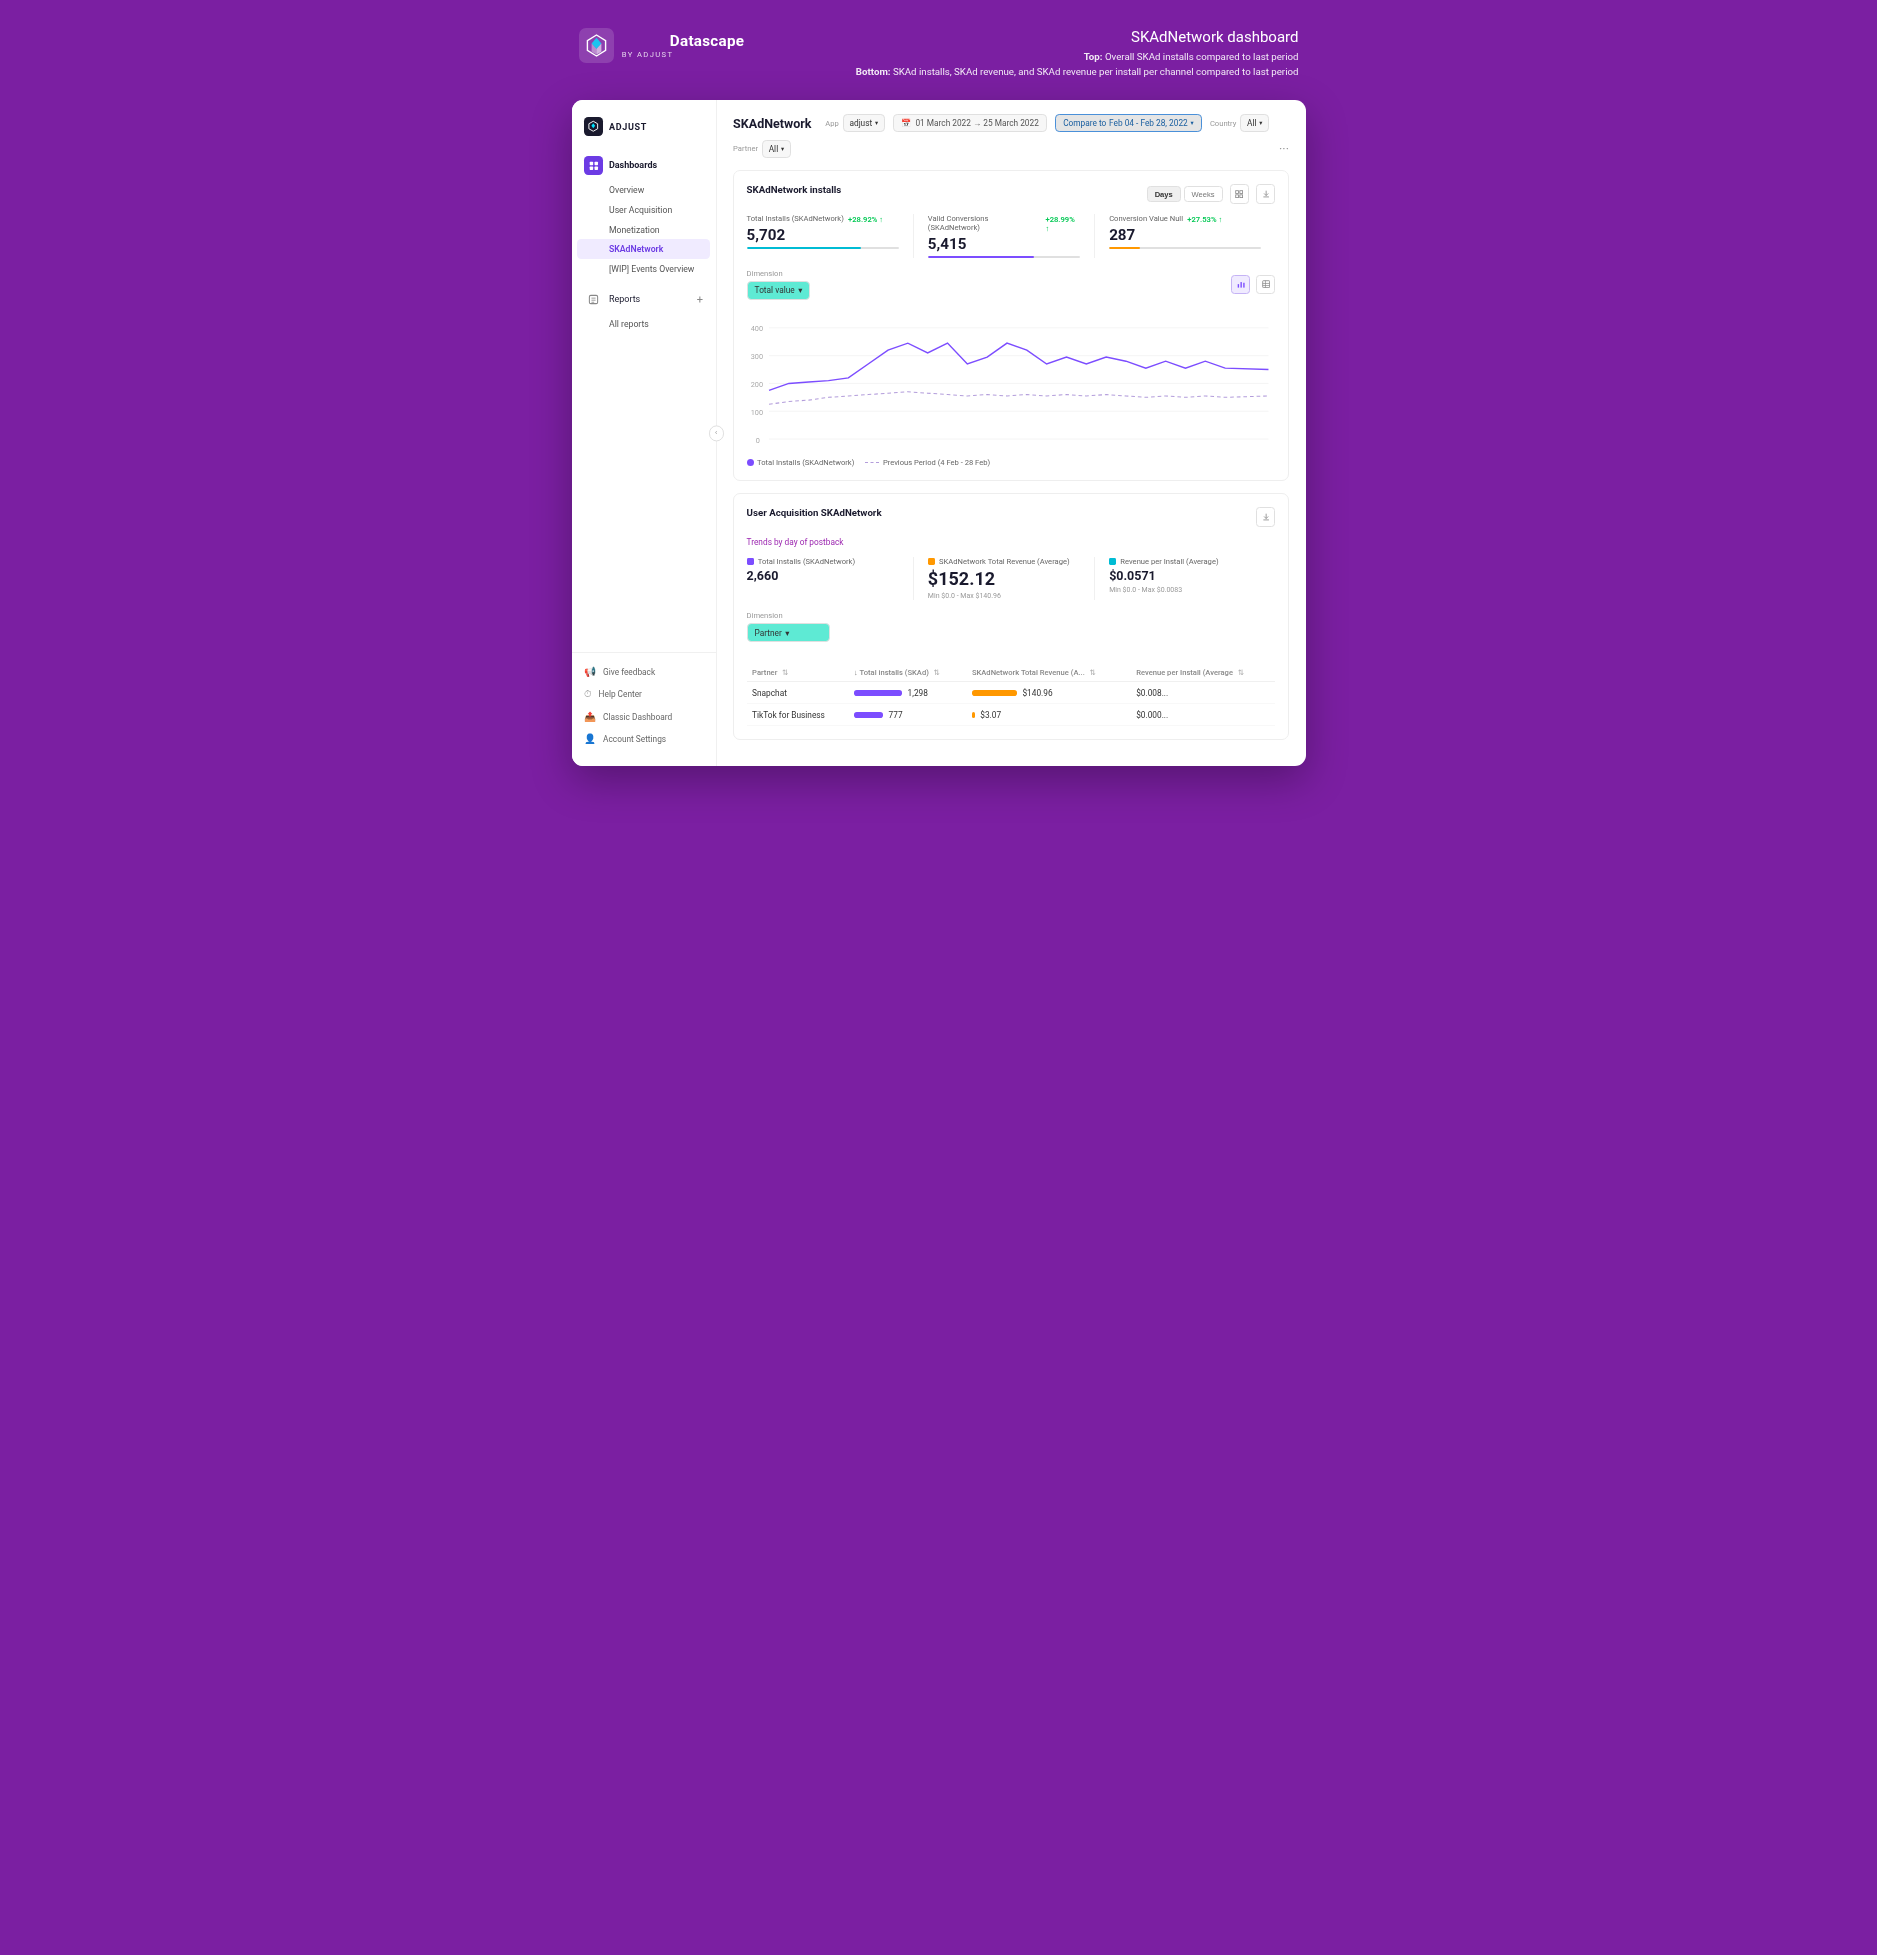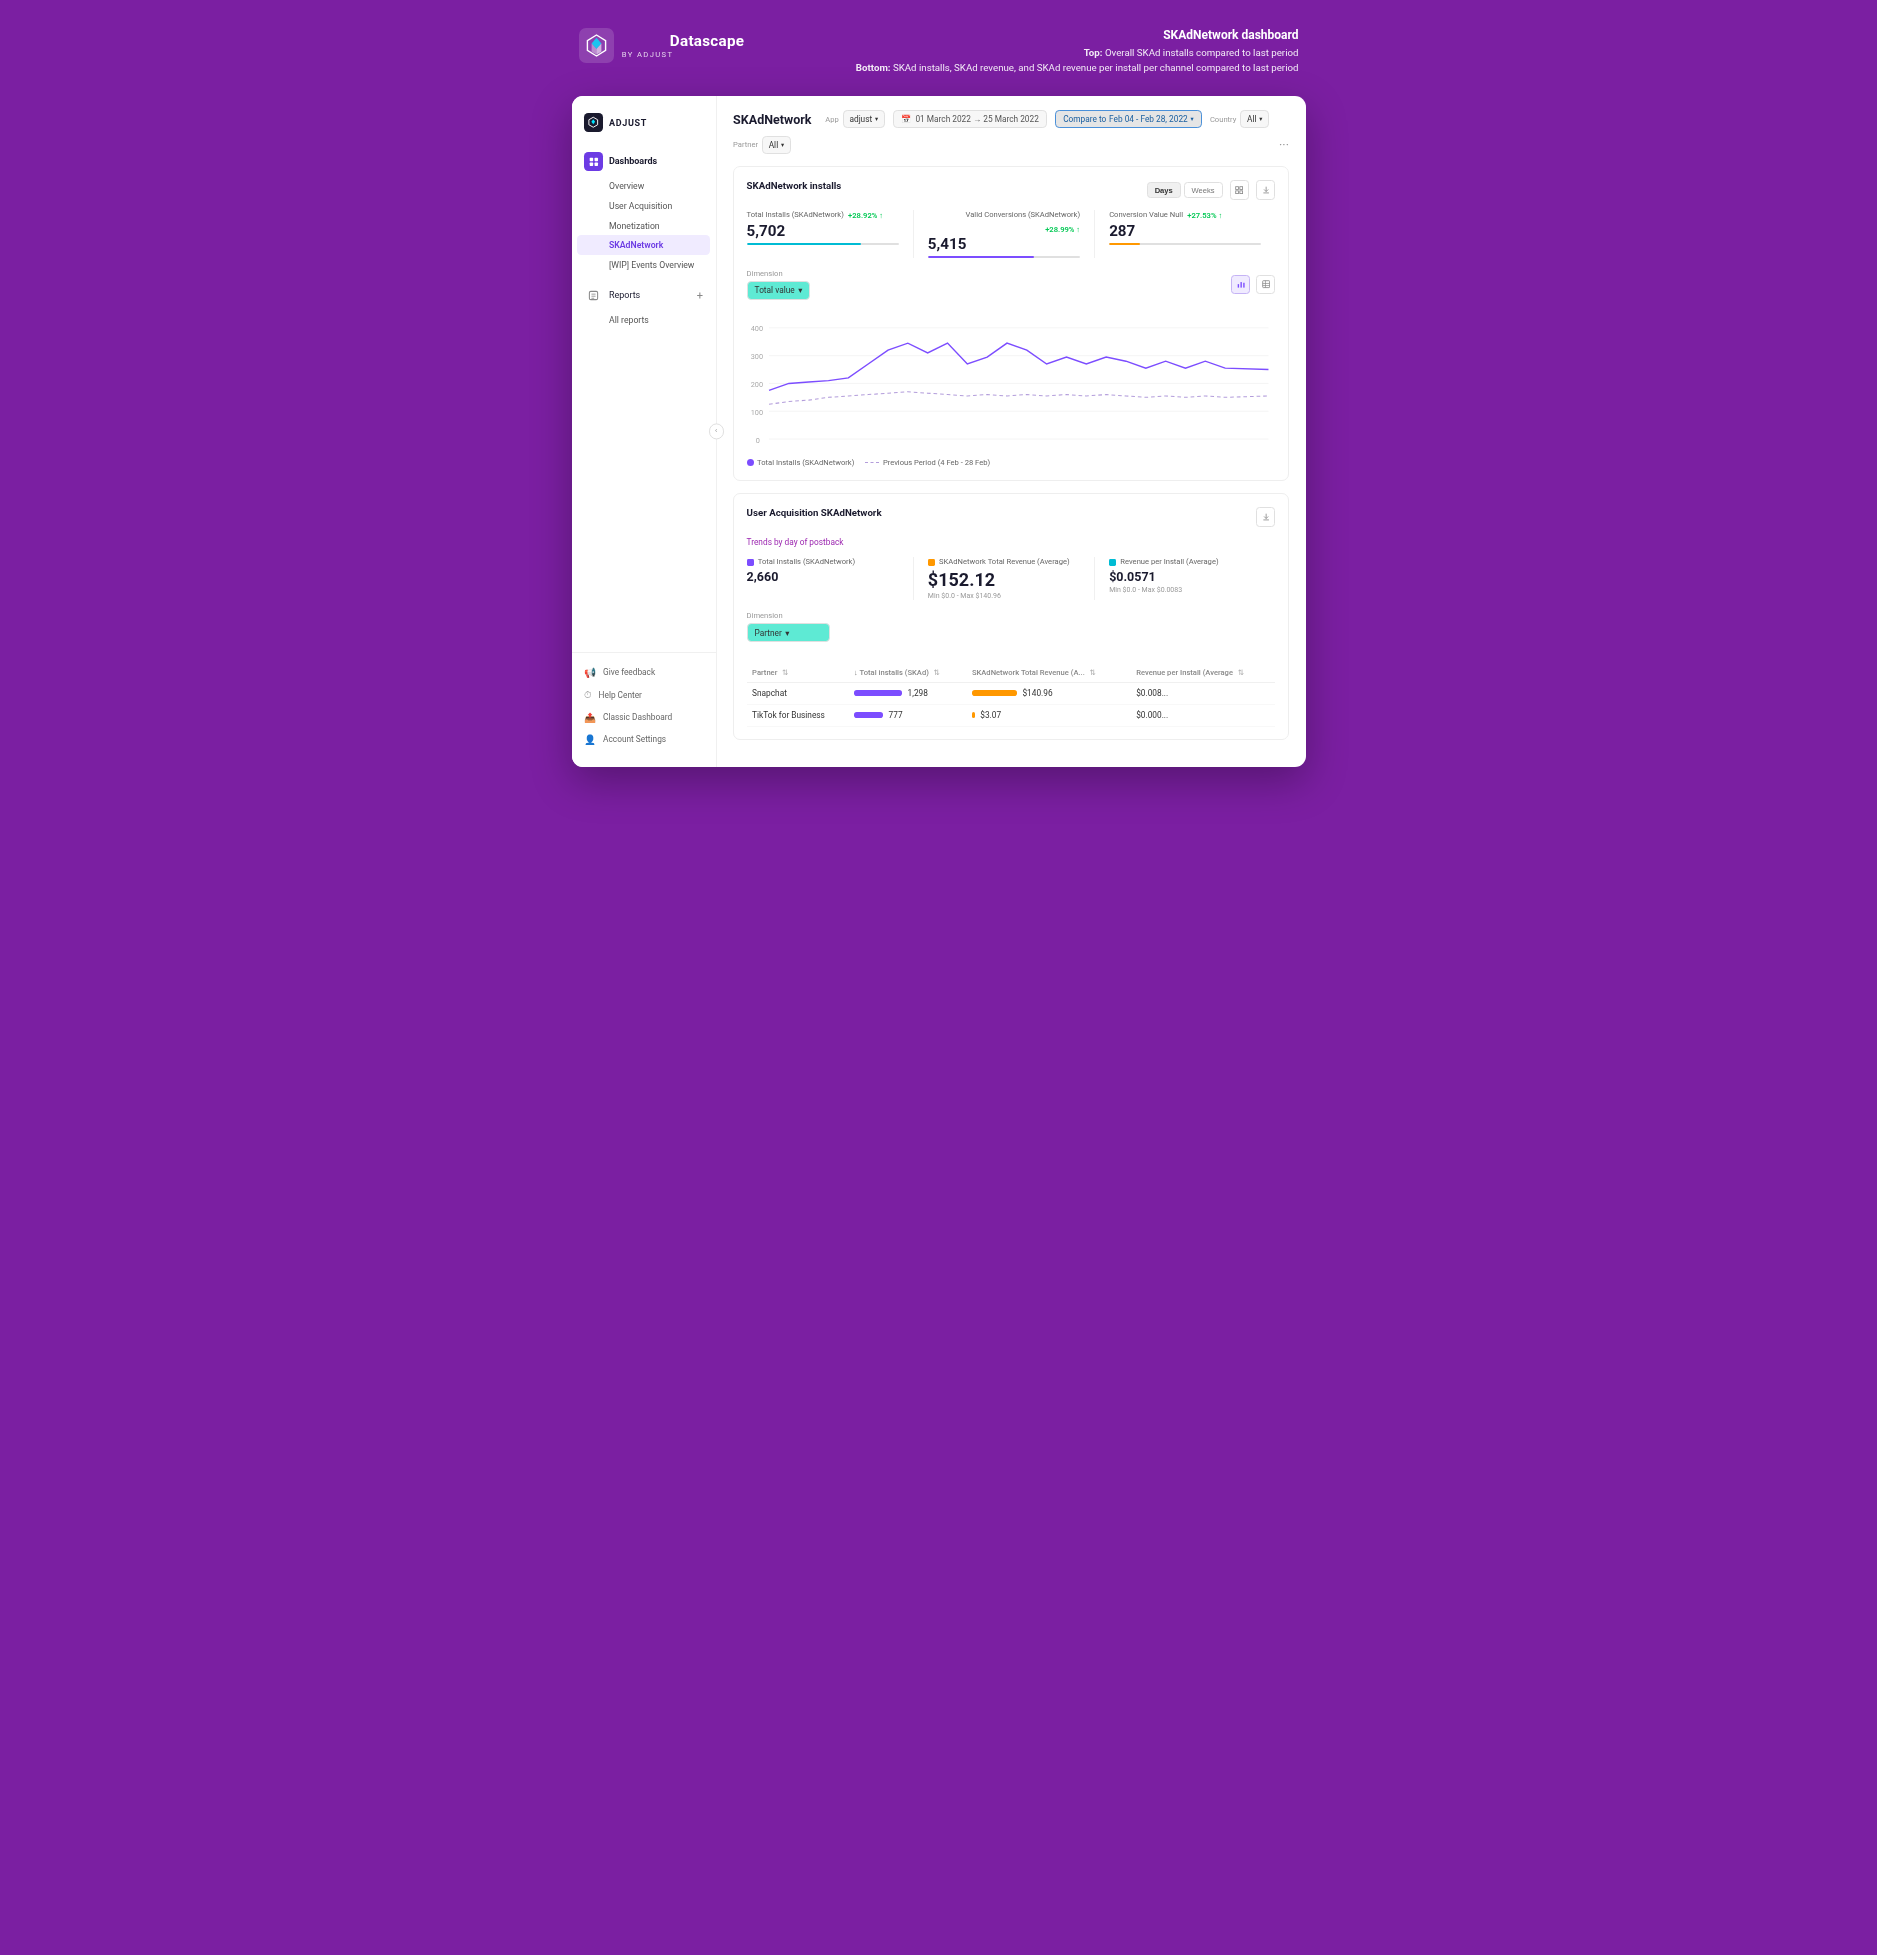--- a/index.html
+++ b/index.html
@@ -48,22 +48,22 @@
       color: rgba(255,255,255,0.8);
       font-size: 7.6px;
       letter-spacing: 1.4px;
       text-transform: uppercase;
     }
     .header-desc {
       text-align: right;
       color: white;
     }
     .header-desc h1 {
-      font-size: 12px;
-      font-weight: 700;
+      font-size: 15px;
+      font-weight: 400;
       margin-bottom: 4.2px;
     }
     .header-desc p {
       font-size: 9.7px;
       line-height: 1.5;
       opacity: 0.9;
     }
     .header-desc p span.label {
       font-weight: 700;
     }
@@ -686,21 +686,21 @@
             <div style="display:flex;align-items:center;gap:4.2px;margin-bottom:1.4px;">
               <span class="metric-label">Total Installs (SKAdNetwork)</span>
               <span class="metric-change">+28.92% ↑</span>
             </div>
             <div class="metric-value">5,702</div>
             <div class="metric-bar">
               <div class="metric-bar-fill bar-teal" style="width:75%"></div>
             </div>
           </div>
           <div class="metric-item">
-            <div style="display:flex;align-items:flex-end;gap:4.2px;margin-bottom:1.4px;flex-direction:column;">
+            <div style="display:flex;align-items:center;gap:4.2px;margin-bottom:1.4px;">
               <span class="metric-label">Valid Conversions (SKAdNetwork)</span>
               <span class="metric-change">+28.99% ↑</span>
             </div>
             <div class="metric-value">5,415</div>
             <div class="metric-bar">
               <div class="metric-bar-fill bar-purple" style="width:70%"></div>
             </div>
           </div>
           <div class="metric-item">
             <div style="display:flex;align-items:center;gap:4.2px;margin-bottom:1.4px;">

